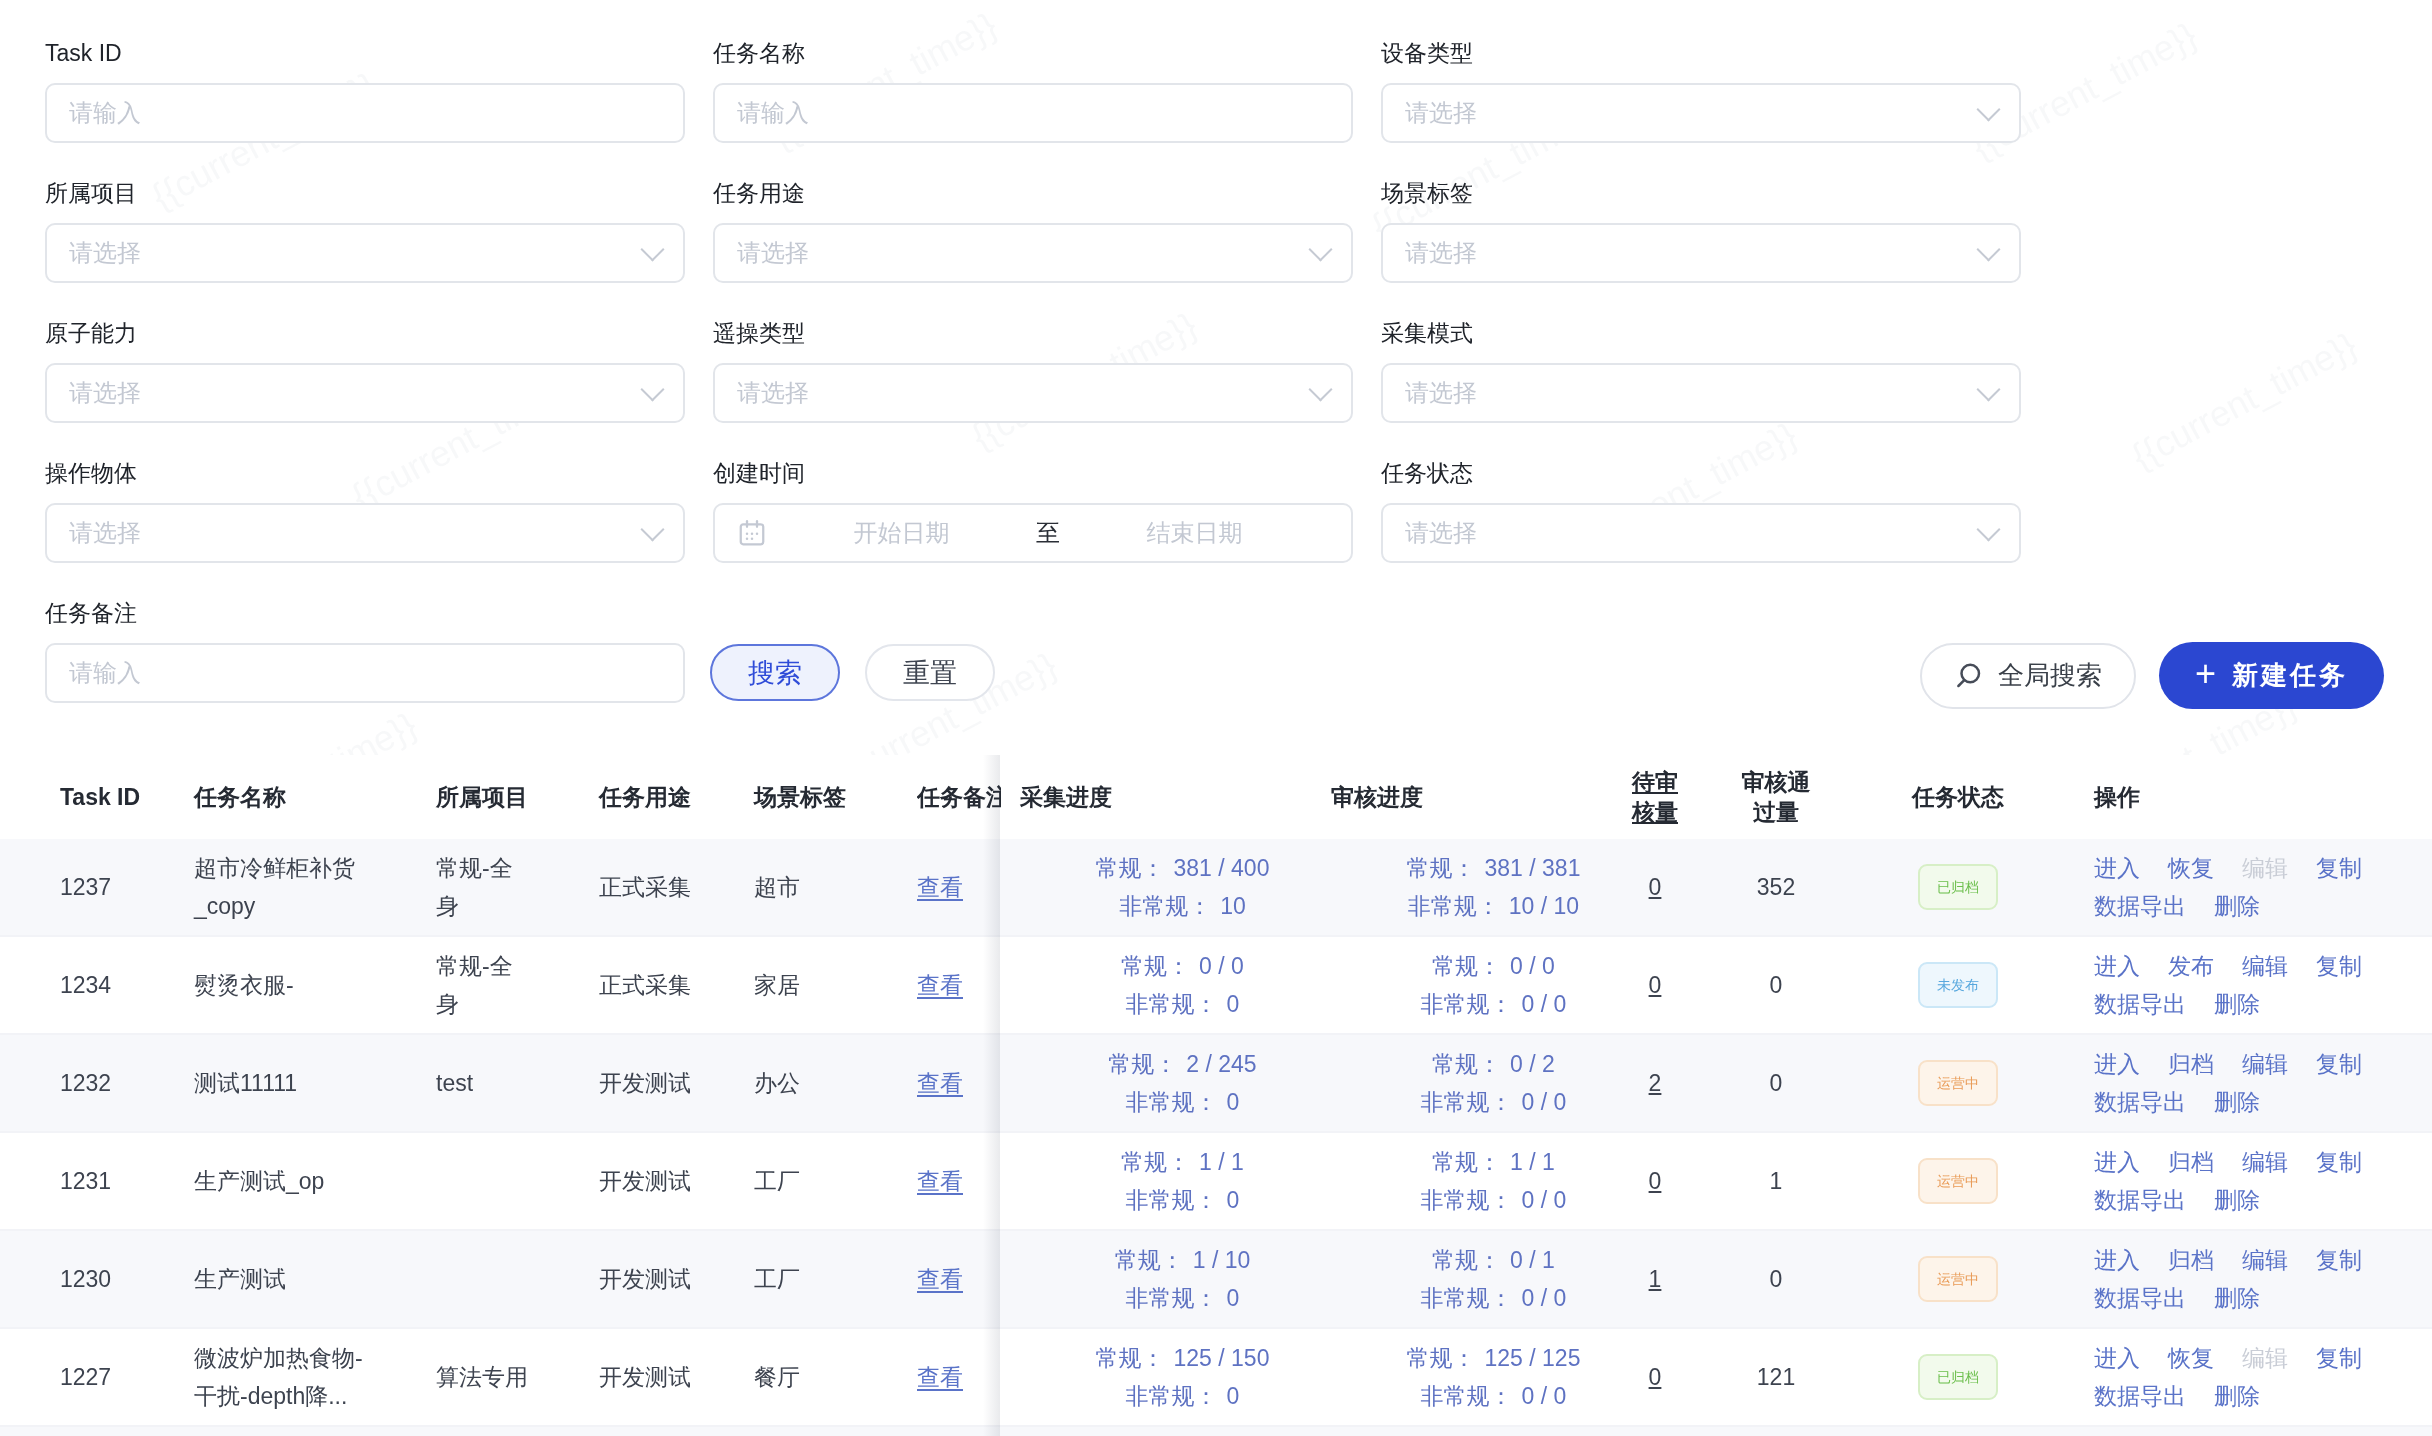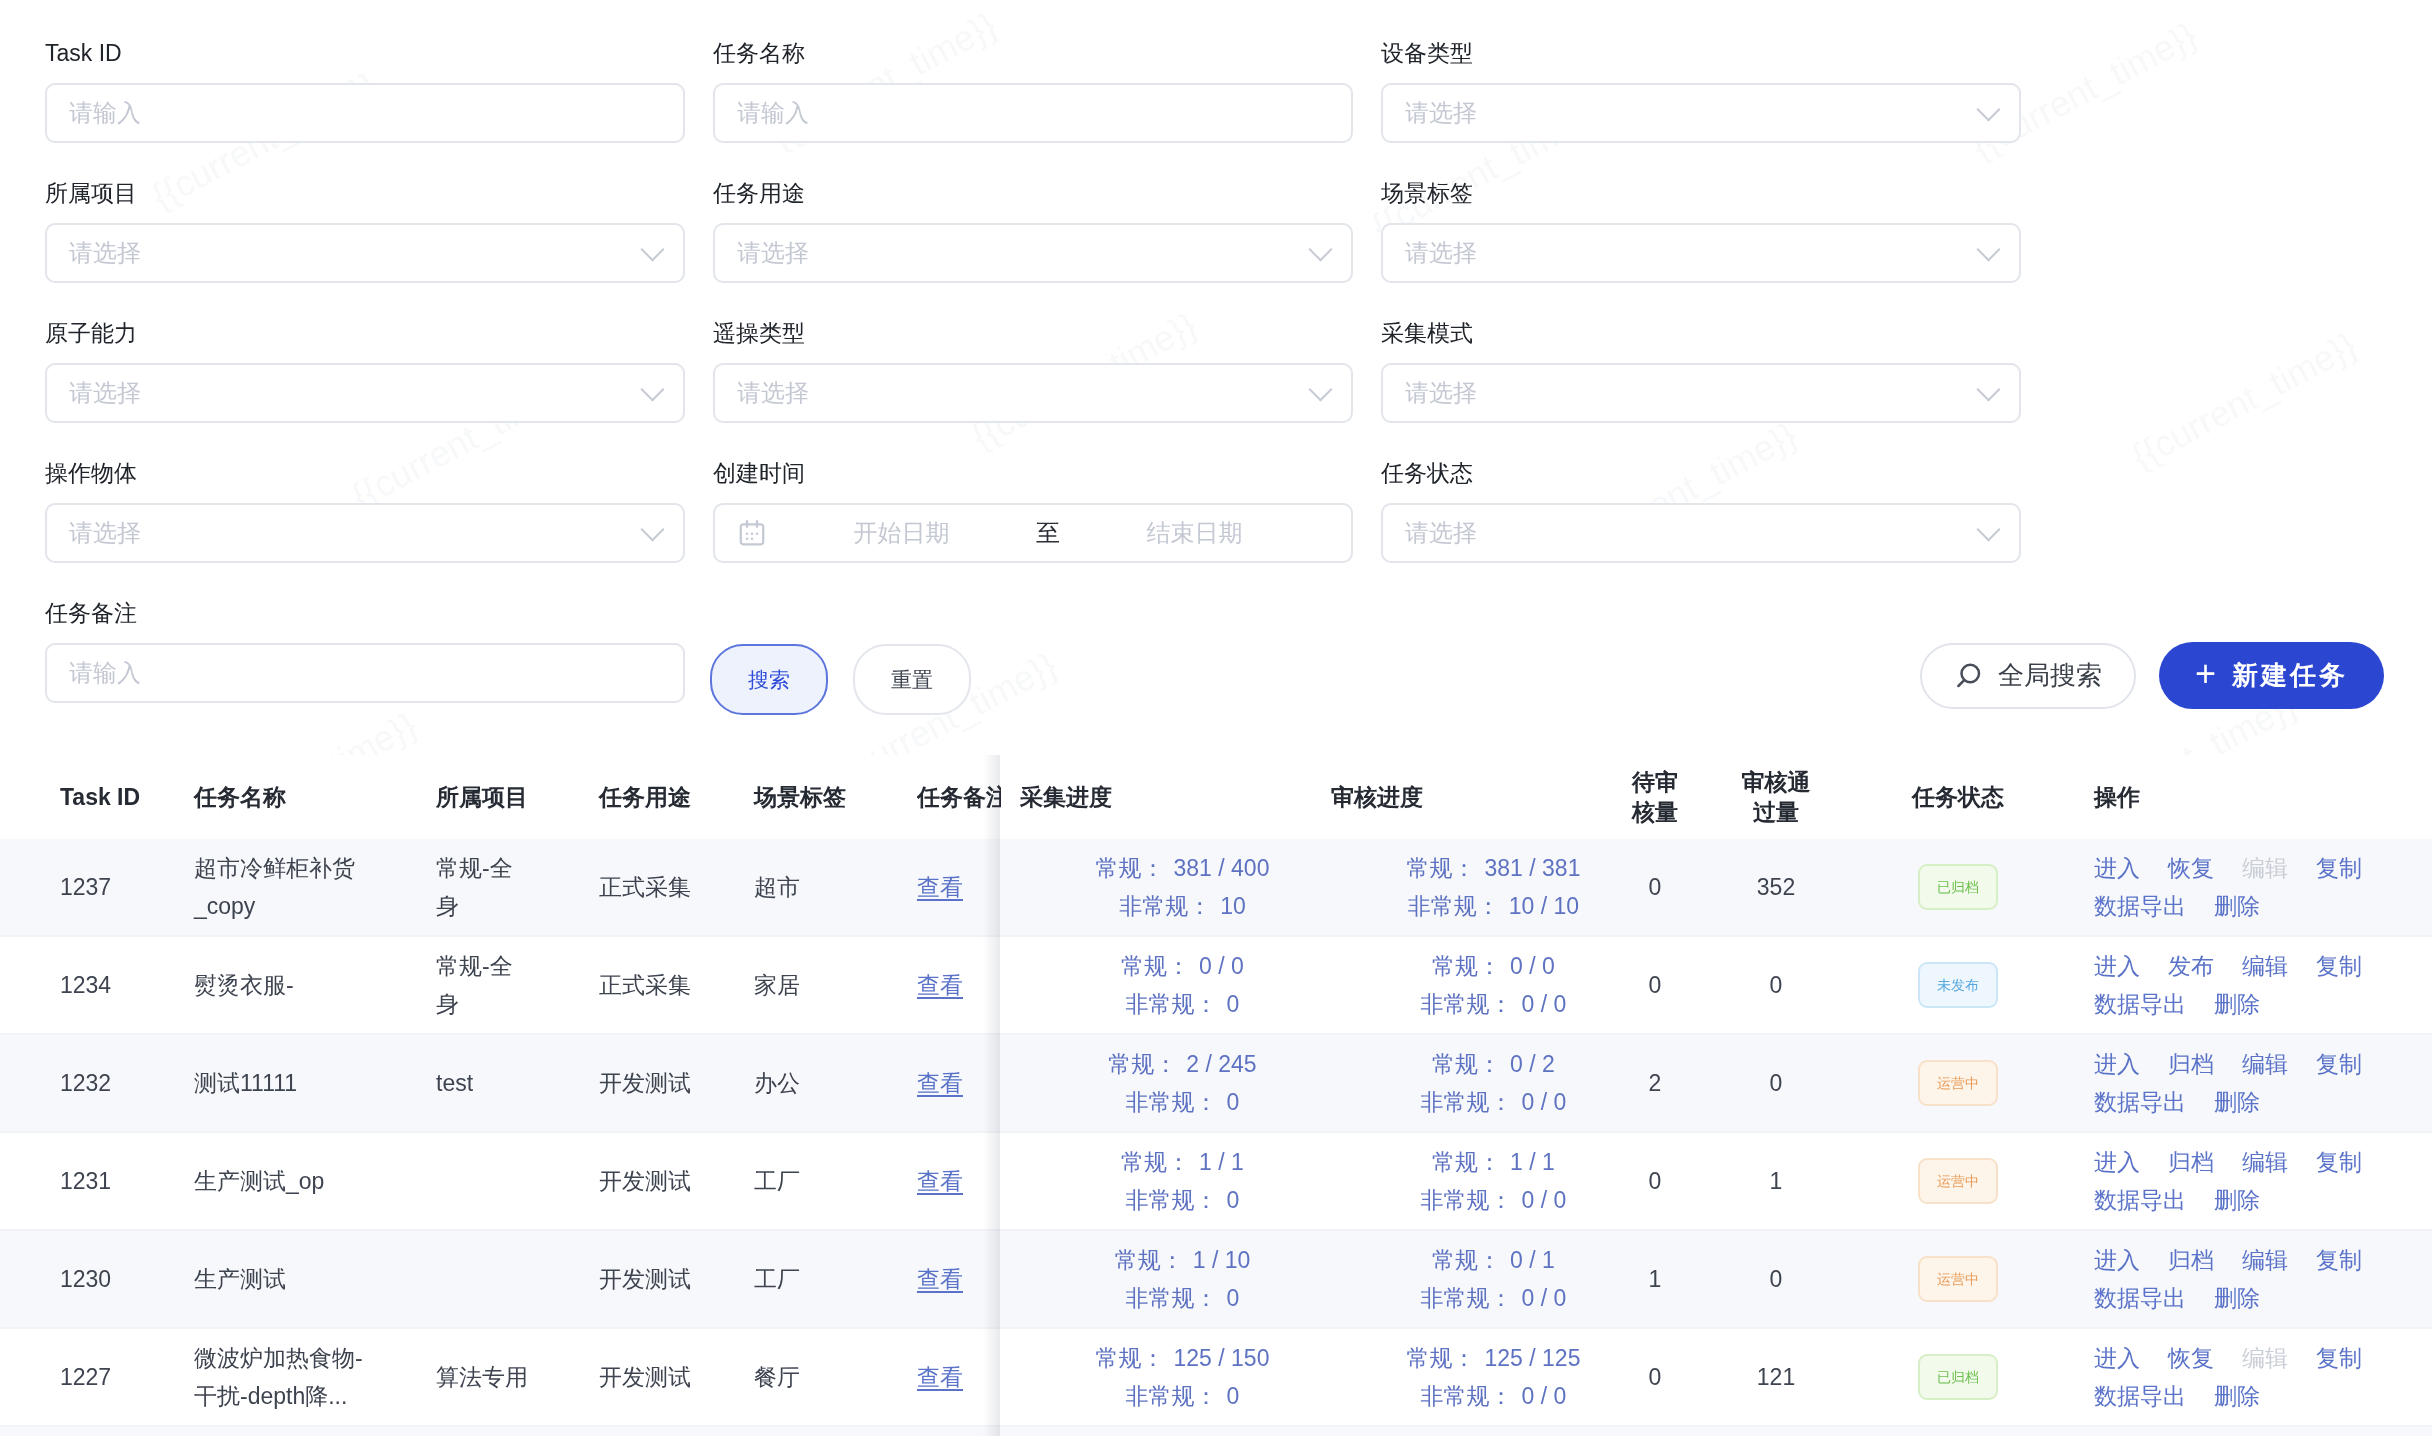--- a/index.html
+++ b/index.html
@@ -16,21 +16,21 @@
   .control{box-sizing:border-box;height:60px;border:2px solid #e2e5ea;border-radius:10px;
            display:flex;align-items:center;padding:4px 22px;font-size:24px;background:#fff;}
   .ph{color:#c3c8d2;}
   .chev{width:15px;height:15px;border-right:2.5px solid #c5cad3;border-bottom:2.5px solid #c5cad3;
         transform:rotate(45deg);margin-left:auto;margin-top:-7px;}
   .datectl .sep{color:#2a2e36;}
   .datectl .dspan{flex:1;text-align:center;}
   .datectl svg{flex:0 0 auto;}
   
   .form-actions{position:absolute;left:710px;top:644px;display:flex;gap:25px;}
-  .btn{box-sizing:border-box;height:71px;border-radius:33px;padding:0 36px;font-size:21px;
+  .btn{box-sizing:border-box;height:57px;border-radius:33px;padding:0 36px;font-size:27px;
        display:flex;align-items:center;cursor:pointer;}
   .btn-search{background:#eef2fd;border:2px solid #5d76dc;color:#2f4cd8;}
   .btn-reset{background:#fff;border:2px solid #e3e6ec;color:#3f4551;}
   .right-actions{position:absolute;right:48px;top:642px;display:flex;gap:23px;align-items:center;}
   .global-search{box-sizing:border-box;height:66px;border:2px solid #e1e4ea;border-radius:34px;
                  padding:0 32px;font-size:26px;color:#3a4049;display:flex;align-items:center;
                  gap:14px;cursor:pointer;background:#fff;}
   .btn-primary{box-sizing:border-box;height:67px;background:#2b47d1;border:none;border-radius:34px;
                color:#fff;font-size:26px;font-weight:bold;letter-spacing:3px;padding:0 36px;
                display:flex;align-items:center;gap:16px;cursor:pointer;}
@@ -49,21 +49,21 @@
   .pre{white-space:pre-line;line-height:38px;}
   
   .c-taskid{left:60px;width:110px;}
   .c-name{left:194px;width:214px;}
   .c-project{left:436px;width:140px;}
   .c-purpose{left:599px;width:140px;}
   .c-scene{left:754px;width:130px;}
   .c-note{left:917px;width:84px;overflow:hidden;white-space:nowrap;}
   .c-collect{left:1020px;width:295px;}
   .c-review{left:1331px;width:295px;}
-  .c-pending{left:1600px;width:110px;justify-content:center;text-align:center;}
+  .c-pending{left:1600px;width:110px;justify-content:center;text-align:center;text-decoration:underline;}
   .c-passed{left:1715px;width:122px;justify-content:center;text-align:center;}
   .c-status{left:1875px;width:166px;justify-content:center;}
   .c-actions{left:2094px;width:300px;}
   .hd-wrap{white-space:pre-line;line-height:30px;}
   
   .prog{display:flex;flex-direction:column;justify-content:center;line-height:38px;color:#5e72c2;}
   .prog .pline{display:flex;margin-left:30px;}
   .prog .pval{margin-left:9px;}
   
   .link{color:#5a73c8;cursor:pointer;}

